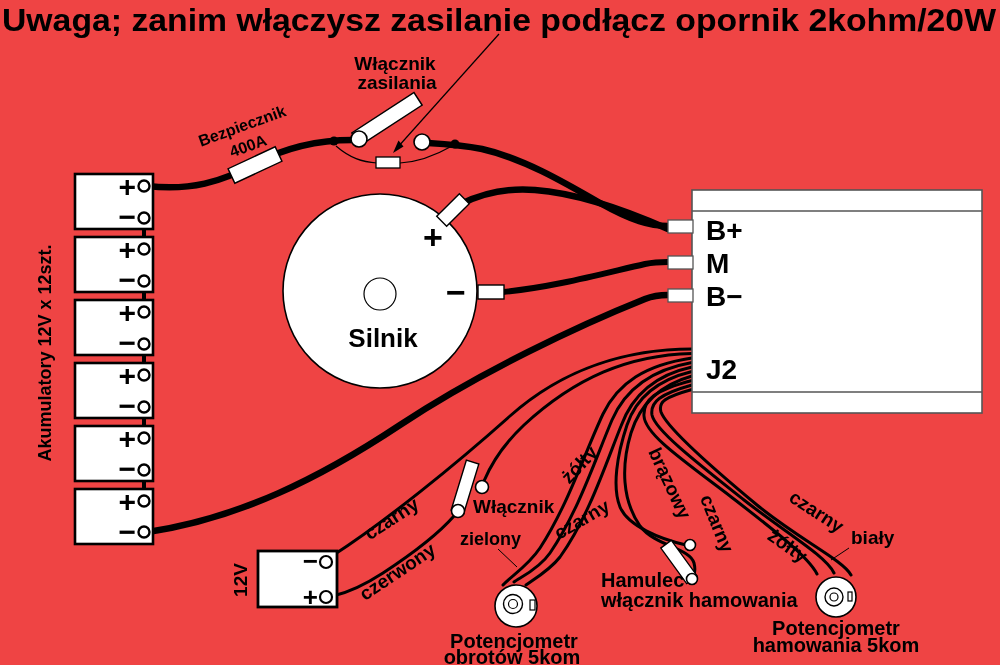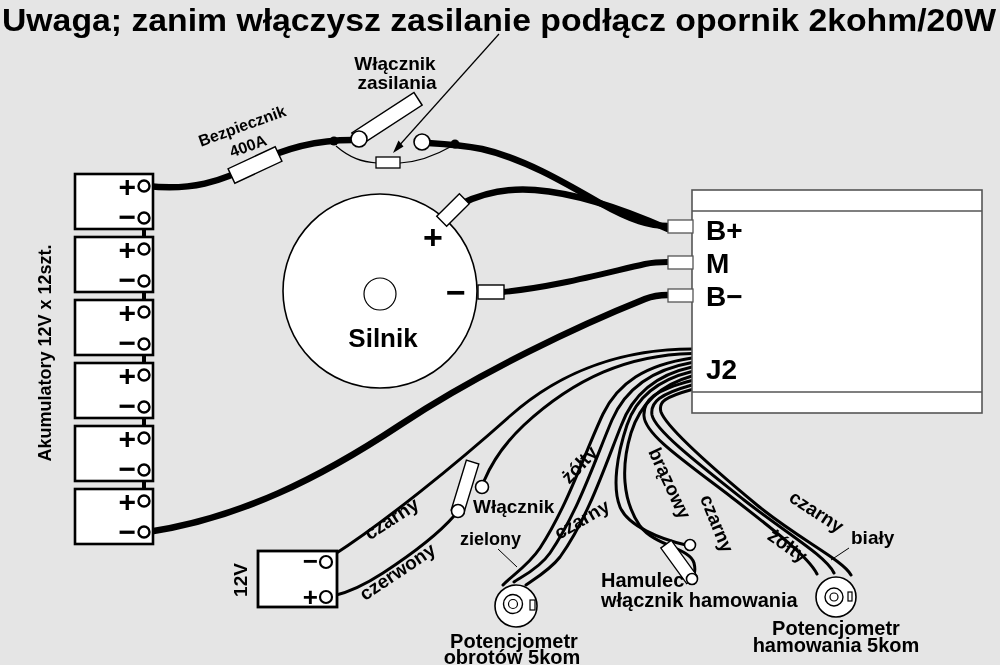--- a/index.html
+++ b/index.html
@@ -1,16 +1,16 @@
 <!DOCTYPE html>
 <html><head>
 <meta charset="utf-8">
 <style>
   html,body{margin:0;padding:0;background:#fff;}
-  .stage{width:1000px;height:665px;position:relative;background:#e5e5e5;overflow:hidden;}
+  .stage{width:1000px;height:665px;position:relative;background:#ef4444;overflow:hidden;}
   svg{display:block;font-family:"Liberation Sans", sans-serif;}
   text{fill:#000;font-weight:bold;}
   .wire{fill:none;stroke:#000;stroke-linecap:round;}
   .wire-main{stroke-width:6.5;}
   .wire-mid{stroke-width:6;}
   .wire-thin{fill:none;stroke:#000;stroke-width:3;stroke-linecap:round;}
   .outline{fill:#fff;stroke:#000;}
   .boxgray{fill:#fff;stroke:#555;}
   .lbl19{font-size:19px;}
   .lbl18{font-size:18px;}

